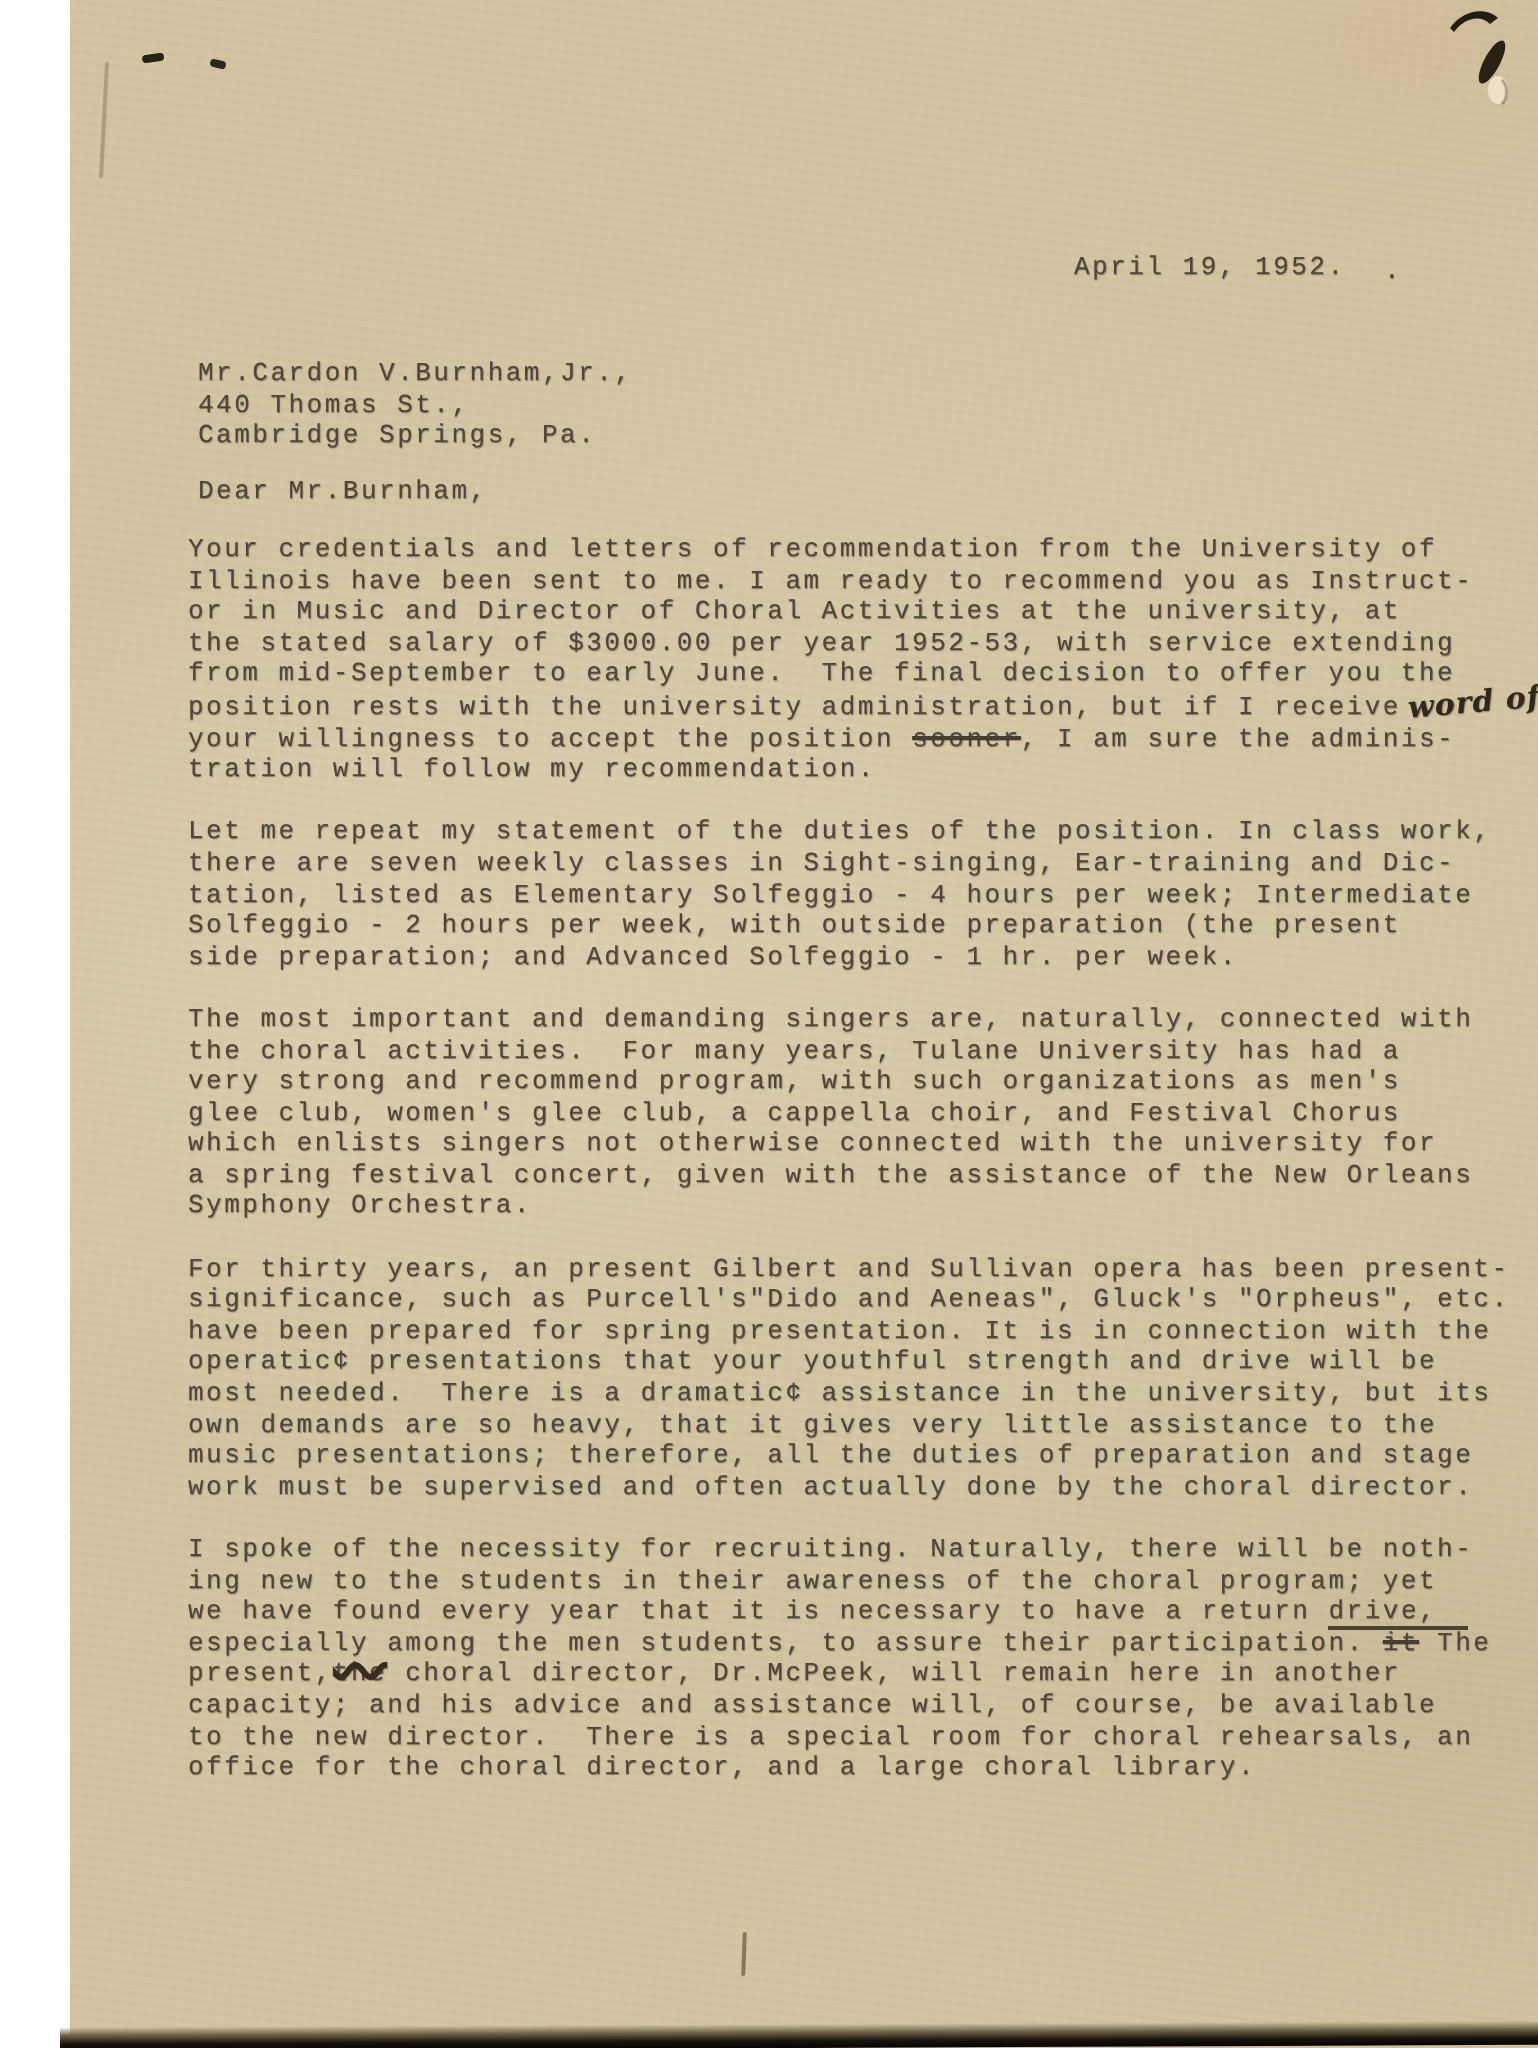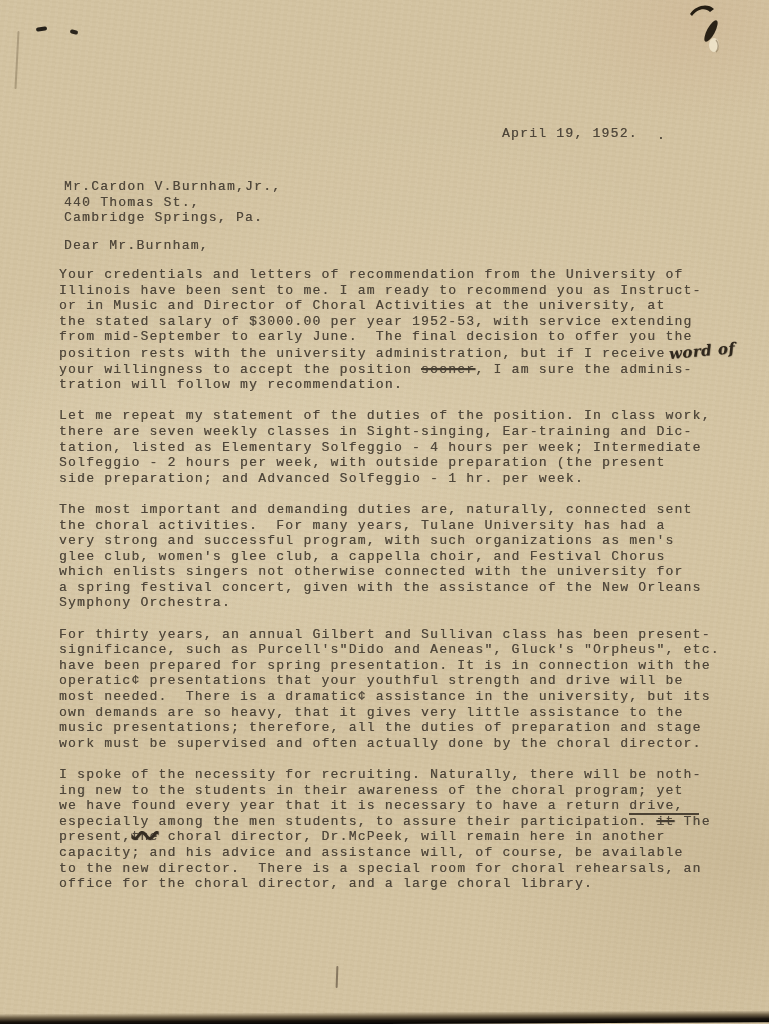--- a/index.html
+++ b/index.html
@@ -11,20 +11,21 @@
     position:absolute;inset:0;
     background:
       radial-gradient(220px 150px at 91% 2%, rgba(196,150,118,.16), transparent 70%),
       radial-gradient(420px 300px at 22% 48%, rgba(255,250,232,.14), transparent 75%),
       radial-gradient(560px 430px at 52% 42%, rgba(255,248,228,.10), transparent 75%),
       radial-gradient(380px 300px at 96% 84%, rgba(125,100,62,.10), transparent 70%),
       radial-gradient(130% 120% at 50% 45%, rgba(0,0,0,0) 60%, rgba(112,92,58,.20) 100%),
       repeating-linear-gradient(7deg, rgba(120,100,70,.035) 0 2px, rgba(0,0,0,0) 2px 5px),
       repeating-linear-gradient(97deg, rgba(255,255,240,.04) 0 3px, rgba(0,0,0,0) 3px 7px),
       #d3c3a1;
+    margin-left: 35px;
   }
   .typed{
     position:absolute;
     font-size:13px;line-height:15.6px;letter-spacing:1.25px;
     color:#4e463a;
     text-shadow:0.3px 0.3px 0.6px rgba(62,53,42,.55);
   }
   .line{white-space:pre;}
   .para{margin:0 0 15.6px 0;}
   .date-block{left:502px;top:126px;}
@@ -83,30 +84,30 @@
         <div class="line"><span class="txt">tration will follow my recommendation.</span></div>
       </div>
       <div class="para">
         <div class="line"><span class="txt">Let me repeat my statement of the duties of the position. In class work,</span></div>
         <div class="line"><span class="txt">there are seven weekly classes in Sight-singing, Ear-training and Dic-</span></div>
         <div class="line"><span class="txt">tation, listed as Elementary Solfeggio - 4 hours per week; Intermediate</span></div>
         <div class="line"><span class="txt">Solfeggio - 2 hours per week, with outside preparation (the present</span></div>
         <div class="line"><span class="txt">side preparation; and Advanced Solfeggio - 1 hr. per week.</span></div>
       </div>
       <div class="para">
-        <div class="line"><span class="txt">The most important and demanding duties are, naturally, connected sent</span></div>
+        <div class="line"><span class="txt">The most important and demanding singers are, naturally, connected with</span></div>
         <div class="line"><span class="txt">the choral activities.  For many years, Tulane University has had a</span></div>
-        <div class="line"><span class="txt">very strong and successful program, with such organizations as men's</span></div>
+        <div class="line"><span class="txt">very strong and recommend program, with such organizations as men's</span></div>
         <div class="line"><span class="txt">glee club, women's glee club, a cappella choir, and Festival Chorus</span></div>
         <div class="line"><span class="txt">which enlists singers not otherwise connected with the university for</span></div>
         <div class="line"><span class="txt">a spring festival concert, given with the assistance of the New Orleans</span></div>
         <div class="line"><span class="txt">Symphony Orchestra.</span></div>
       </div>
       <div class="para">
-        <div class="line"><span class="txt">For thirty years, an annual Gilbert and Sullivan class has been present-</span></div>
+        <div class="line"><span class="txt">For thirty years, an present Gilbert and Sullivan opera has been present-</span></div>
         <div class="line"><span class="txt">significance, such as Purcell's"Dido and Aeneas", Gluck's "Orpheus", etc.</span></div>
         <div class="line"><span class="txt">have been prepared for spring presentation. It is in connection with the</span></div>
         <div class="line"><span class="txt">operatic¢ presentations that your youthful strength and drive will be</span></div>
         <div class="line"><span class="txt">most needed.  There is a dramatic¢ assistance in the university, but its</span></div>
         <div class="line"><span class="txt">own demands are so heavy, that it gives very little assistance to the</span></div>
         <div class="line"><span class="txt">music presentations; therefore, all the duties of preparation and stage</span></div>
         <div class="line"><span class="txt">work must be supervised and often actually done by the choral director.</span></div>
       </div>
       <div class="para">
         <div class="line"><span class="txt">I spoke of the necessity for recruiting. Naturally, there will be noth-</span></div>

